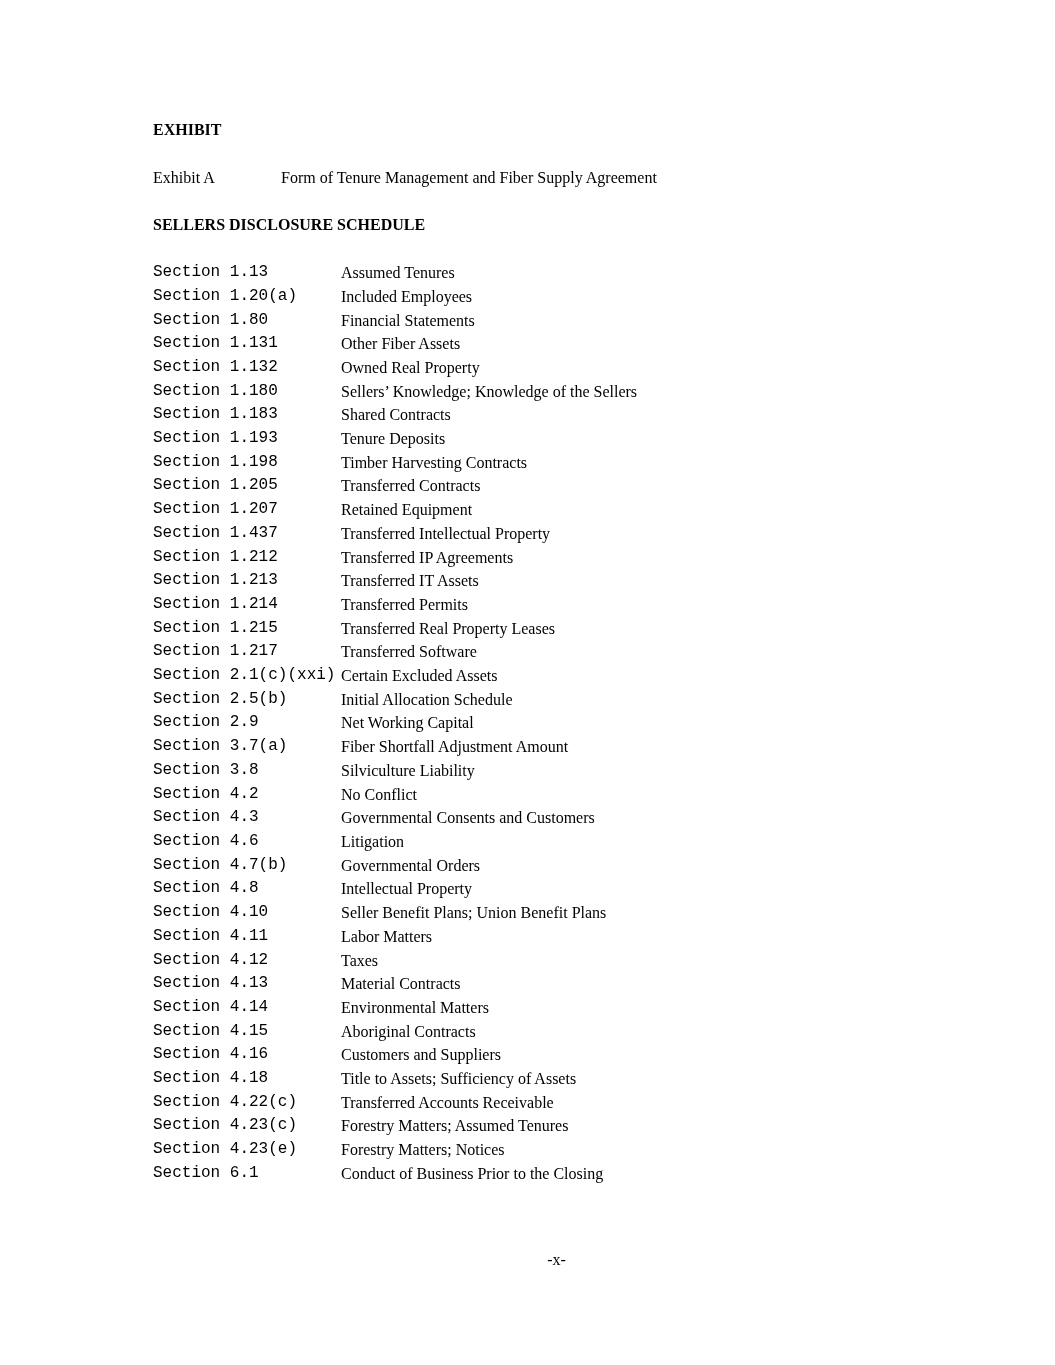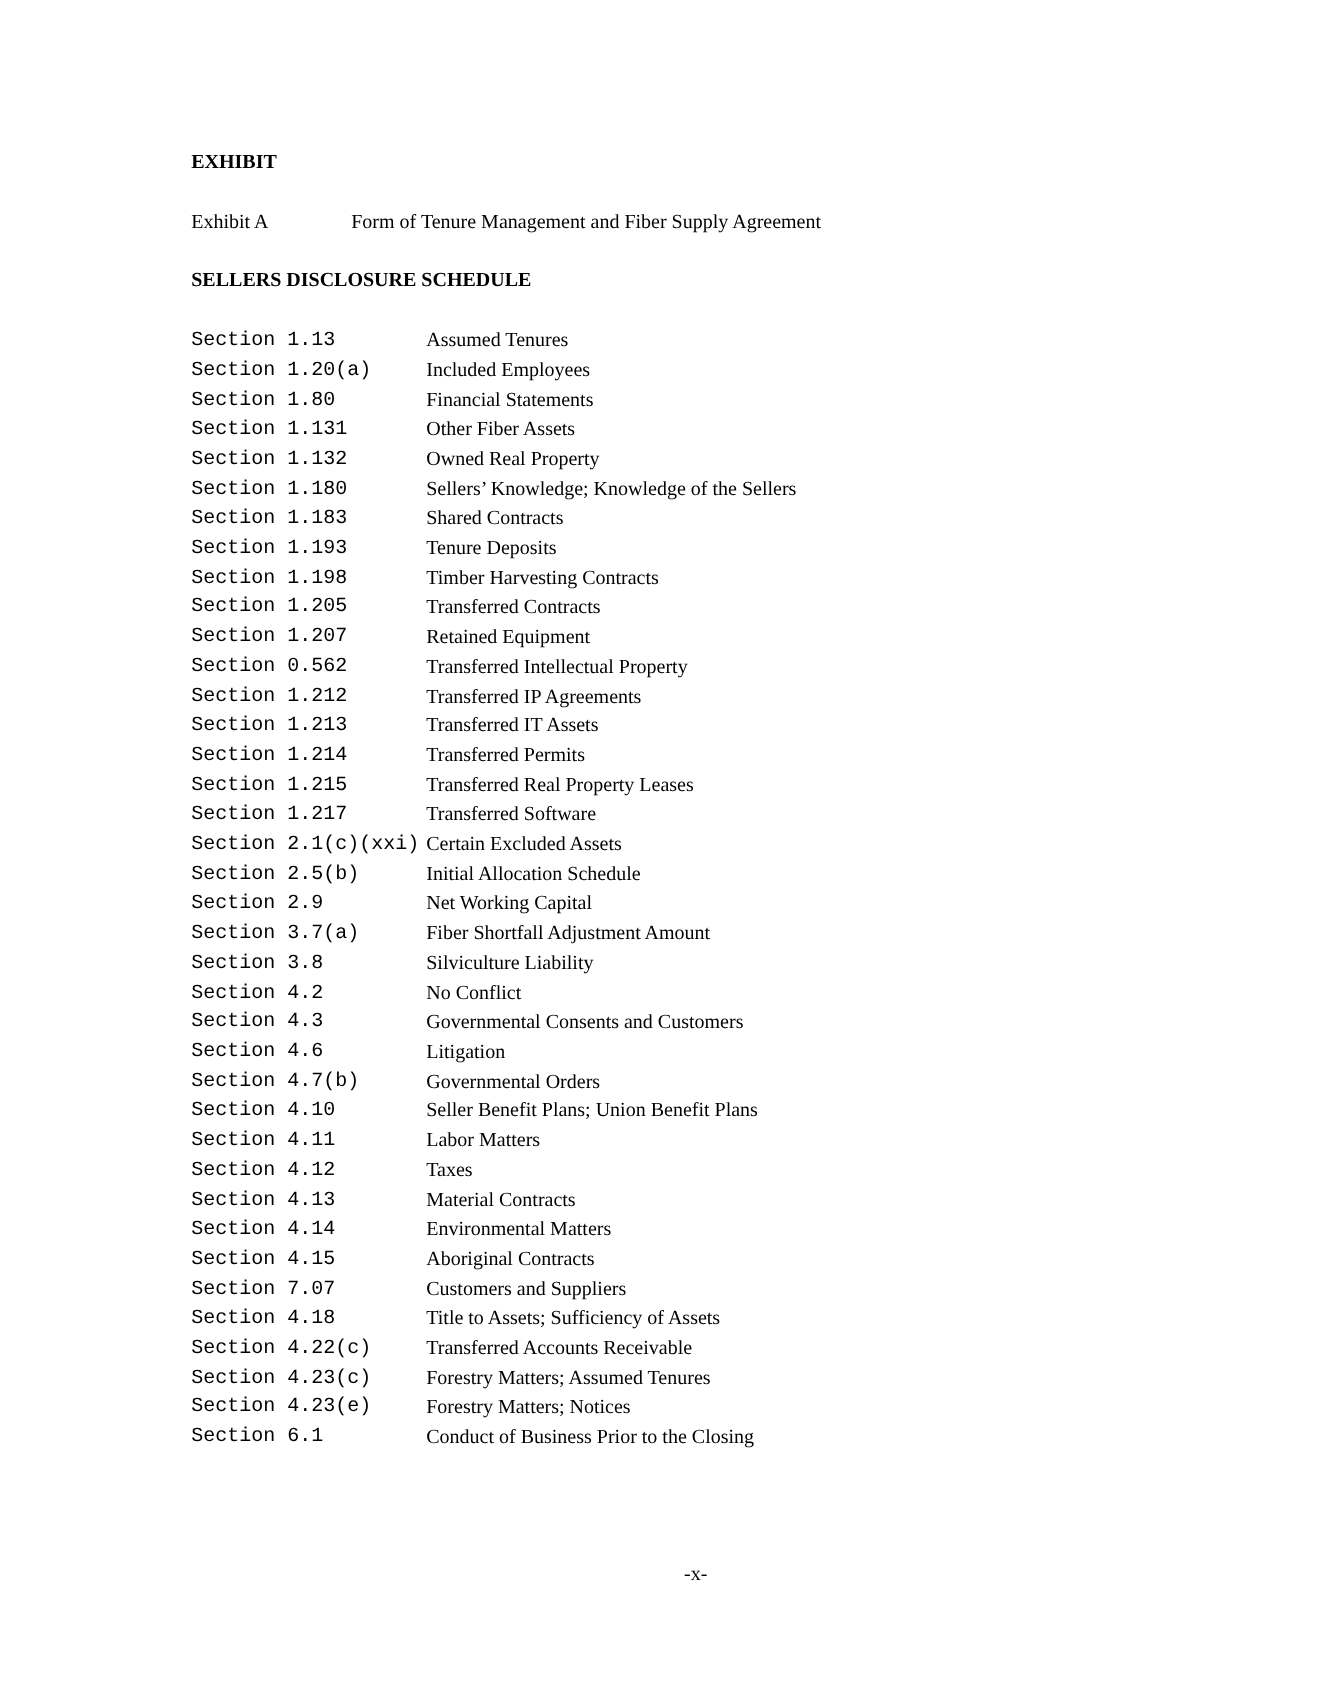--- a/index.html
+++ b/index.html
@@ -106,21 +106,21 @@
     <span class="col1">Section 1.205</span>
     <span class="col2">Transferred Contracts</span>
   </div>
 
   <div class="row section-row">
     <span class="col1">Section 1.207</span>
     <span class="col2">Retained Equipment</span>
   </div>
 
   <div class="row section-row">
-    <span class="col1">Section 0.562</span>
+    <span class="col1">Section 1.437</span>
     <span class="col2">Transferred Intellectual Property</span>
   </div>
 
   <div class="row section-row">
     <span class="col1">Section 1.212</span>
     <span class="col2">Transferred IP Agreements</span>
   </div>
 
   <div class="row section-row">
     <span class="col1">Section 1.213</span>
@@ -180,20 +180,24 @@
   <div class="row section-row">
     <span class="col1">Section 4.6</span>
     <span class="col2">Litigation</span>
   </div>
 
   <div class="row section-row">
     <span class="col1">Section 4.7(b)</span>
     <span class="col2">Governmental Orders</span>
   </div>
 
+  <div class="row section-row">
+    <span class="col1">Section 4.8</span>
+    <span class="col2">Intellectual Property</span>
+  </div>
 
   <div class="row section-row">
     <span class="col1">Section 4.10</span>
     <span class="col2">Seller Benefit Plans; Union Benefit Plans</span>
   </div>
 
   <div class="row section-row">
     <span class="col1">Section 4.11</span>
     <span class="col2">Labor Matters</span>
   </div>
@@ -212,21 +216,21 @@
     <span class="col1">Section 4.14</span>
     <span class="col2">Environmental Matters</span>
   </div>
 
   <div class="row section-row">
     <span class="col1">Section 4.15</span>
     <span class="col2">Aboriginal Contracts</span>
   </div>
 
   <div class="row section-row">
-    <span class="col1">Section 7.07</span>
+    <span class="col1">Section 4.16</span>
     <span class="col2">Customers and Suppliers</span>
   </div>
 
   <div class="row section-row">
     <span class="col1">Section 4.18</span>
     <span class="col2">Title to Assets; Sufficiency of Assets</span>
   </div>
 
   <div class="row section-row">
     <span class="col1">Section 4.22(c)</span>

